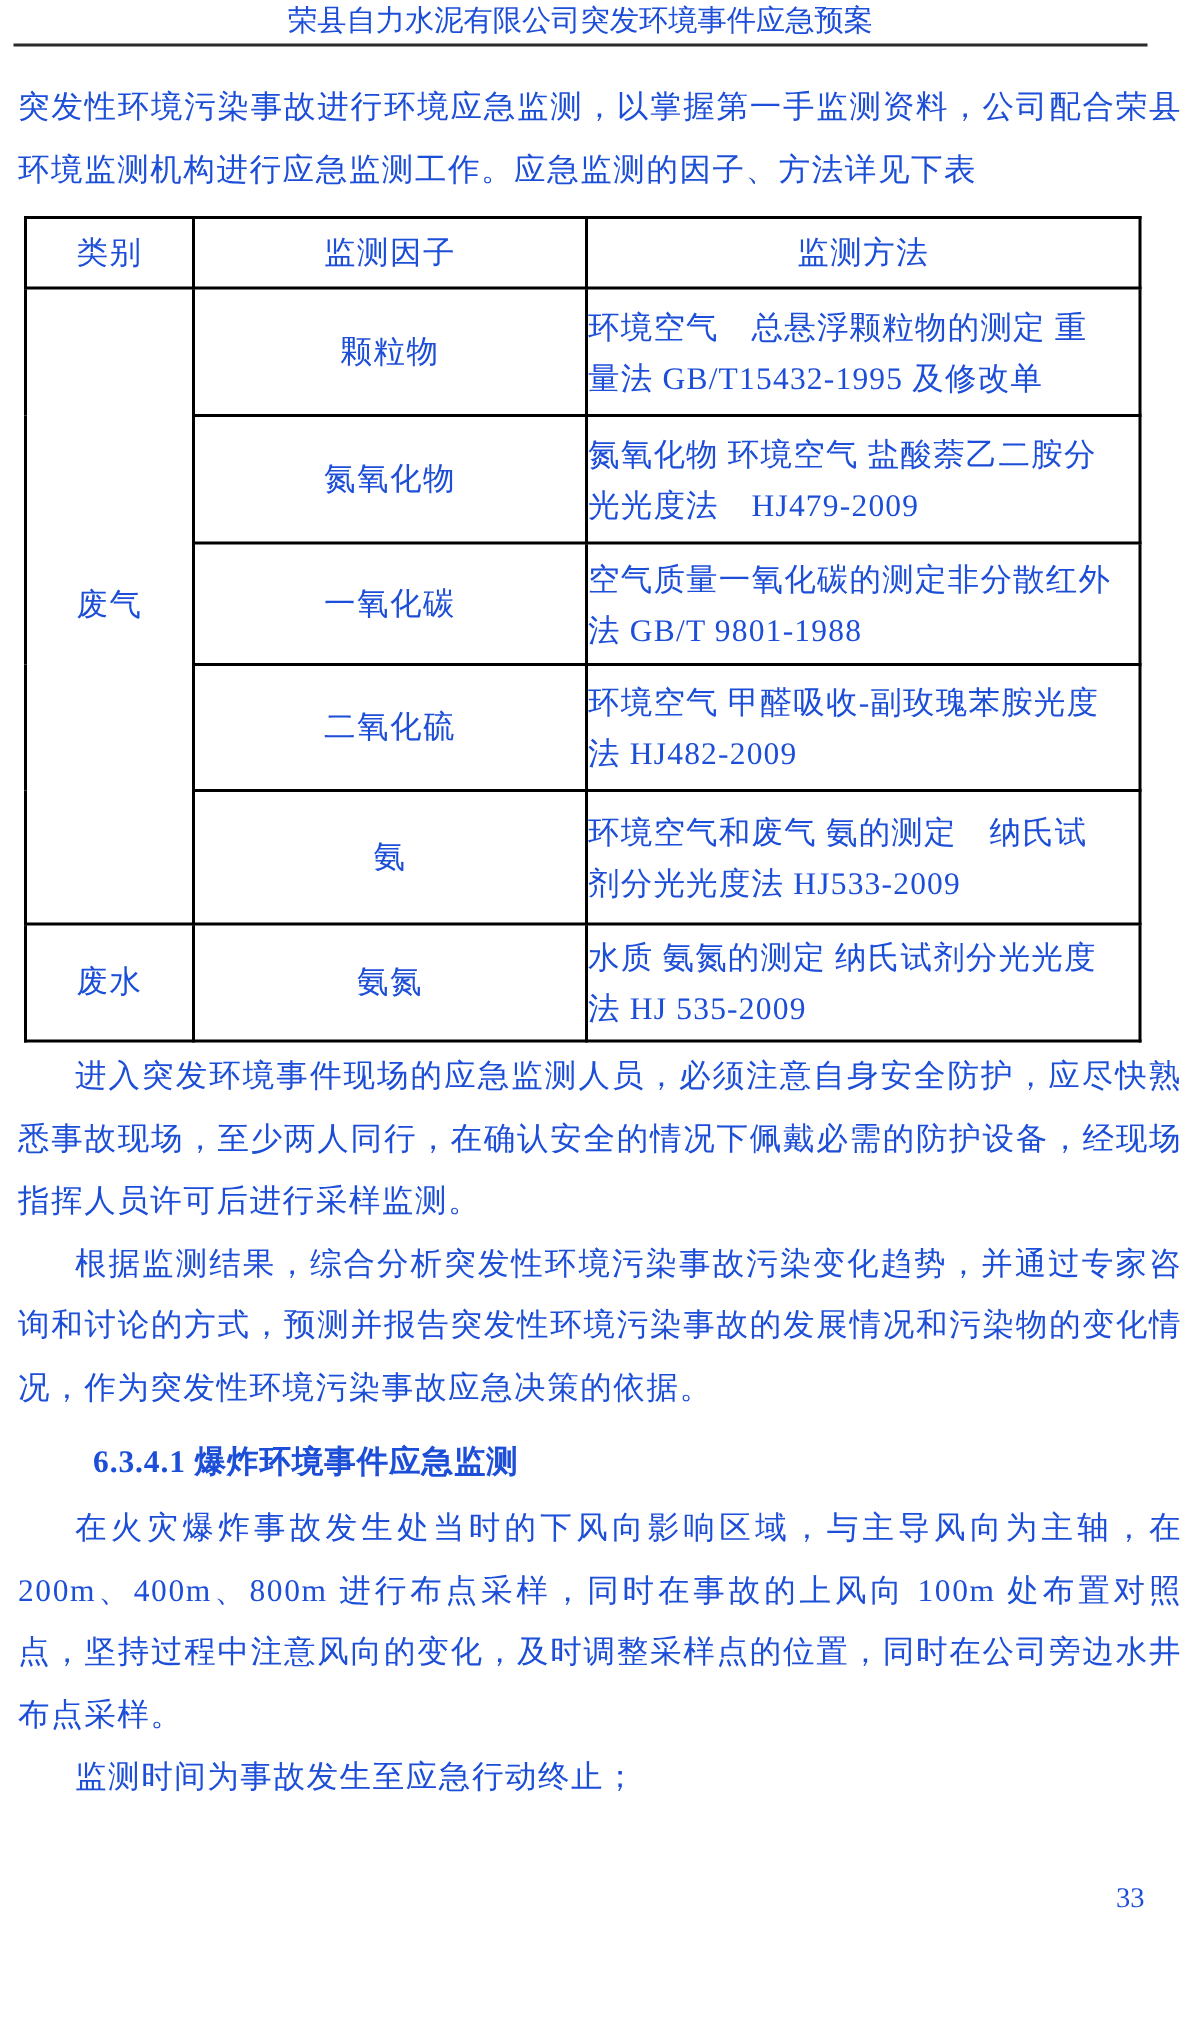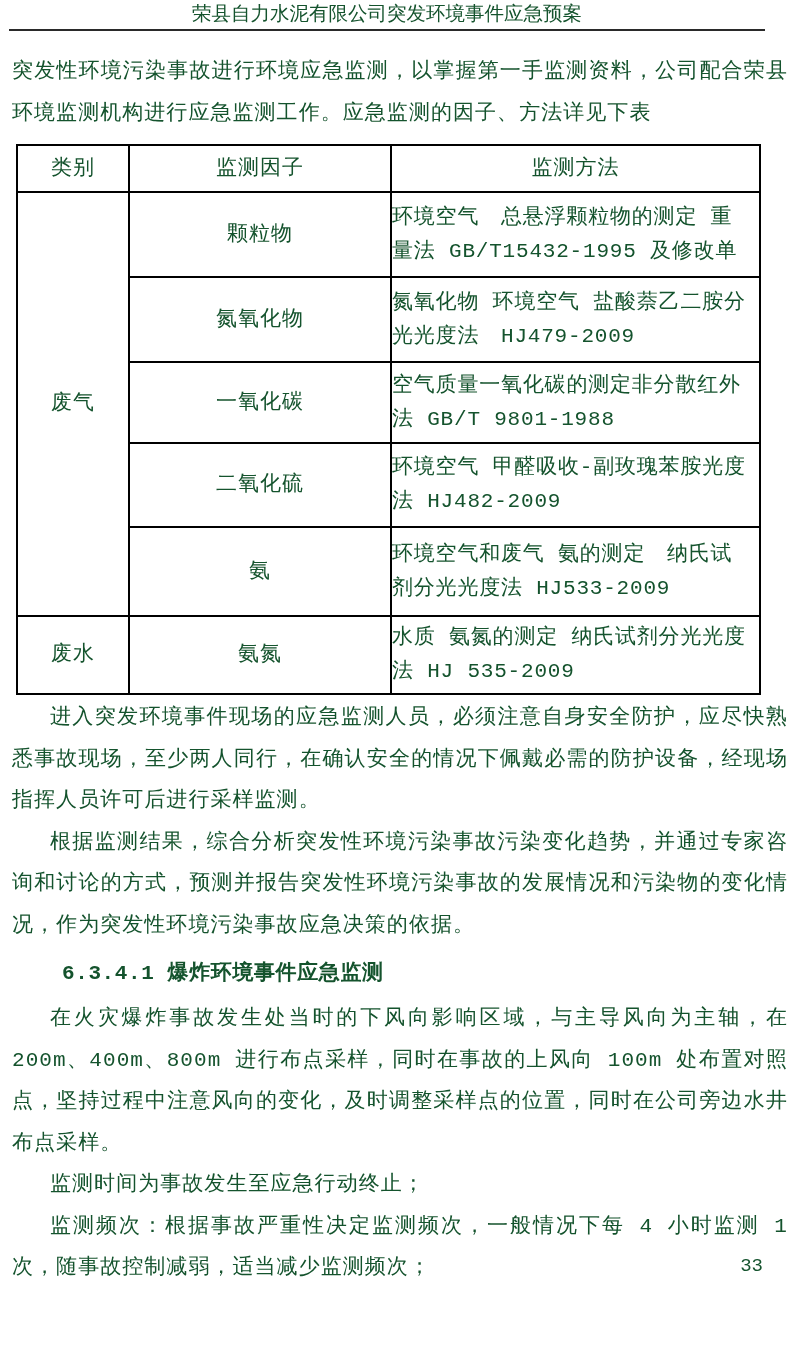--- a/index.html
+++ b/index.html
@@ -5,22 +5,22 @@
   html, body {
     margin: 0;
     padding: 0;
     background: #ffffff;
   }
   .page {
     position: relative;
     width: 800px;
     height: 1351px;
     background: #ffffff;
-    color: #14532d;
-    font-family: Liberation Mono, monospace;
+    color: #1d4ed8;
+    font-family: Liberation Serif, serif;
     overflow: hidden;
   }
   .page-header {
     margin: 0 35px 0 9px;
     padding-top: 5px;
     padding-bottom: 4px;
     text-align: center;
     border-bottom: 2.5px solid #2a2a2a;
   }
   .header-title {
@@ -161,19 +161,18 @@
     <p class="para after-table">进入突发环境事件现场的应急监测人员，必须注意自身安全防护，应尽快熟悉事故现场，至少两人同行，在确认安全的情况下佩戴必需的防护设备，经现场指挥人员许可后进行采样监测。</p>
 
     <p class="para">根据监测结果，综合分析突发性环境污染事故污染变化趋势，并通过专家咨询和讨论的方式，预测并报告突发性环境污染事故的发展情况和污染物的变化情况，作为突发性环境污染事故应急决策的依据。</p>
 
     <h3 class="section-heading">6.3.4.1 爆炸环境事件应急监测</h3>
 
     <p class="para">在火灾爆炸事故发生处当时的下风向影响区域，与主导风向为主轴，在 200m、400m、800m 进行布点采样，同时在事故的上风向 100m 处布置对照点，坚持过程中注意风向的变化，及时调整采样点的位置，同时在公司旁边水井布点采样。</p>
 
     <p class="para">监测时间为事故发生至应急行动终止；</p>
 
-    <p class="para">监测频次：根据事故严重性决定监测频次，一般情况下每 4 小时监测 1 次，随事故控制减弱，适当减少监测频次；</p>
 
   </div>
 
   <div class="page-number">33</div>
 
 </div>
 
 </body></html>

